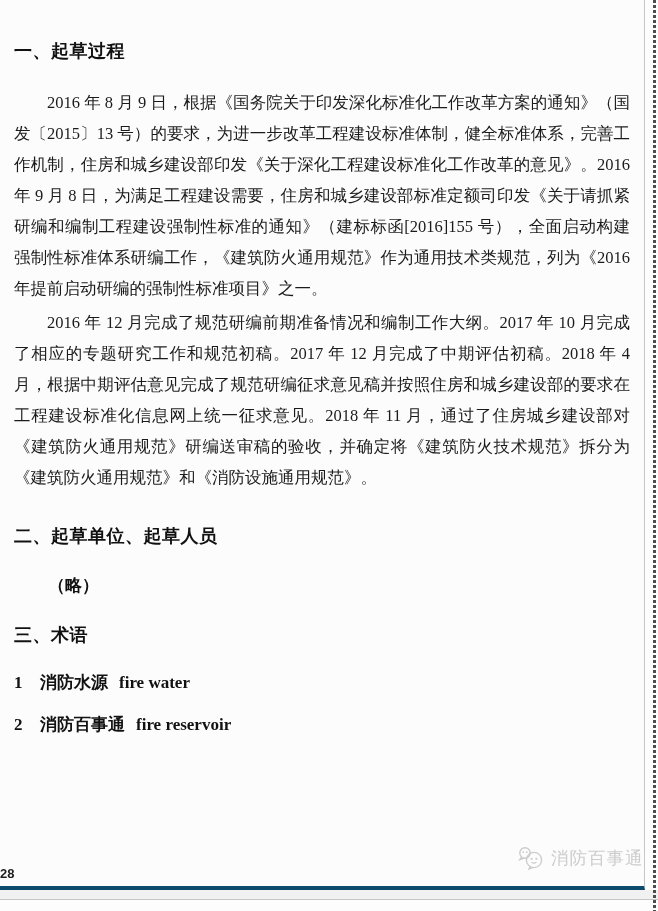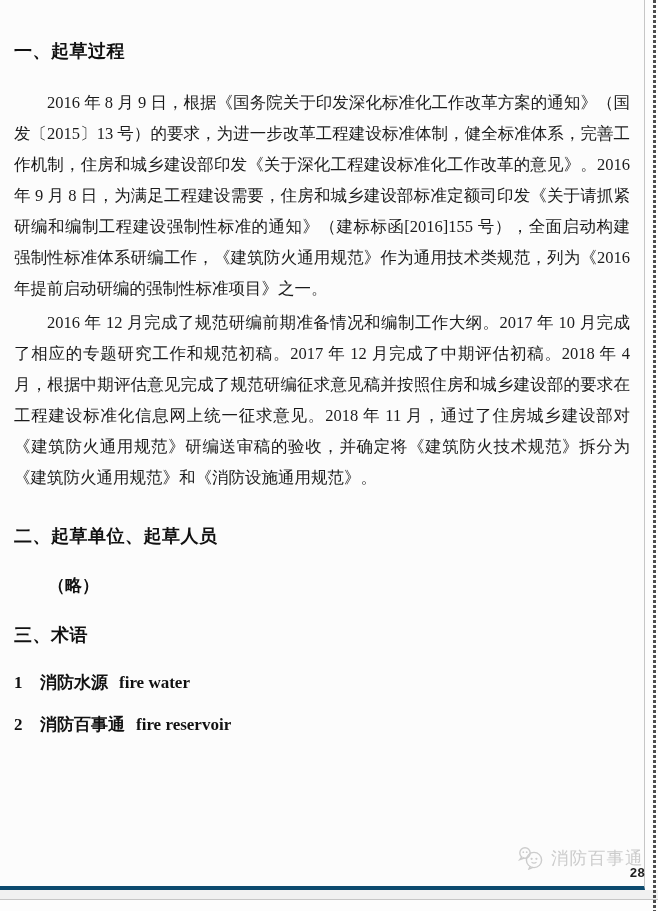--- a/index.html
+++ b/index.html
@@ -94,22 +94,22 @@
     user-select: none;
     text-align: center;
   }
   .watermark svg { display: block; }
 
   .page-number {
     position: absolute;
     top: 866px;
     left: 0;
     width: 645px;
-    text-align: right;
-    font-family: Liberation Mono, monospace;
+    text-align: left;
+    font-family: Liberation Sans, sans-serif;
     font-weight: 700;
     font-size: 13px;
     color: #1e1e1e;
   }
 
   
   .page-gap {
     position: absolute;
     top: 890px;
     left: 0;

